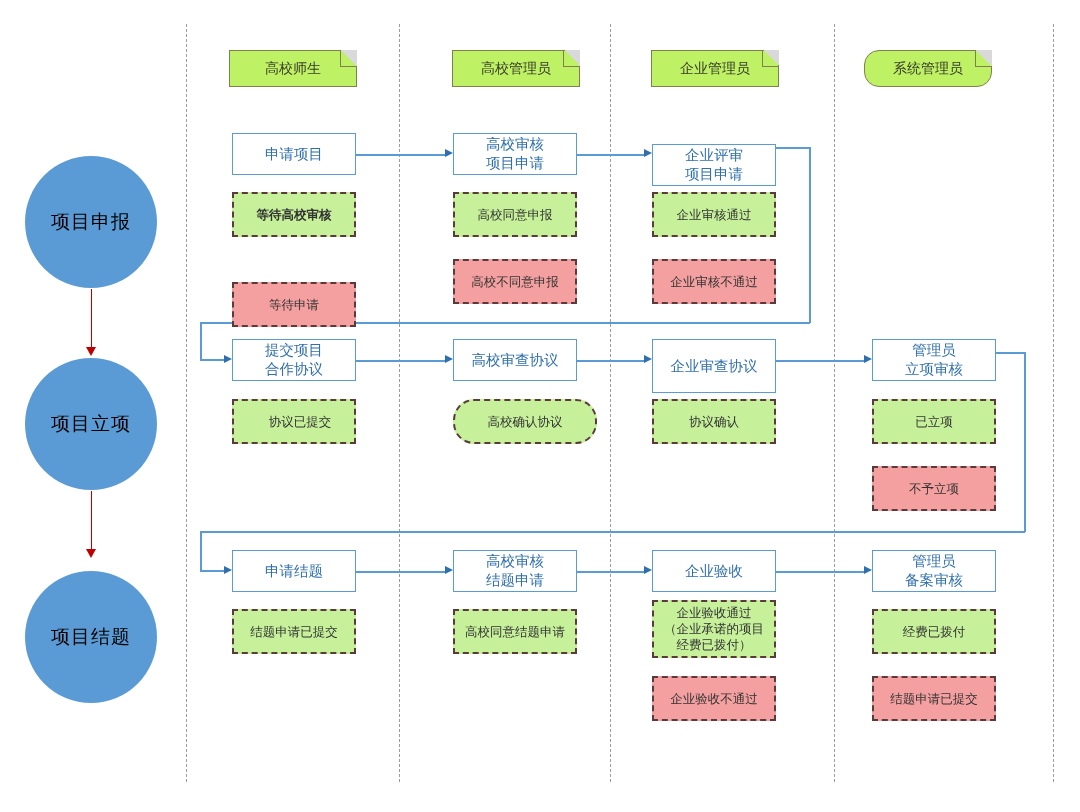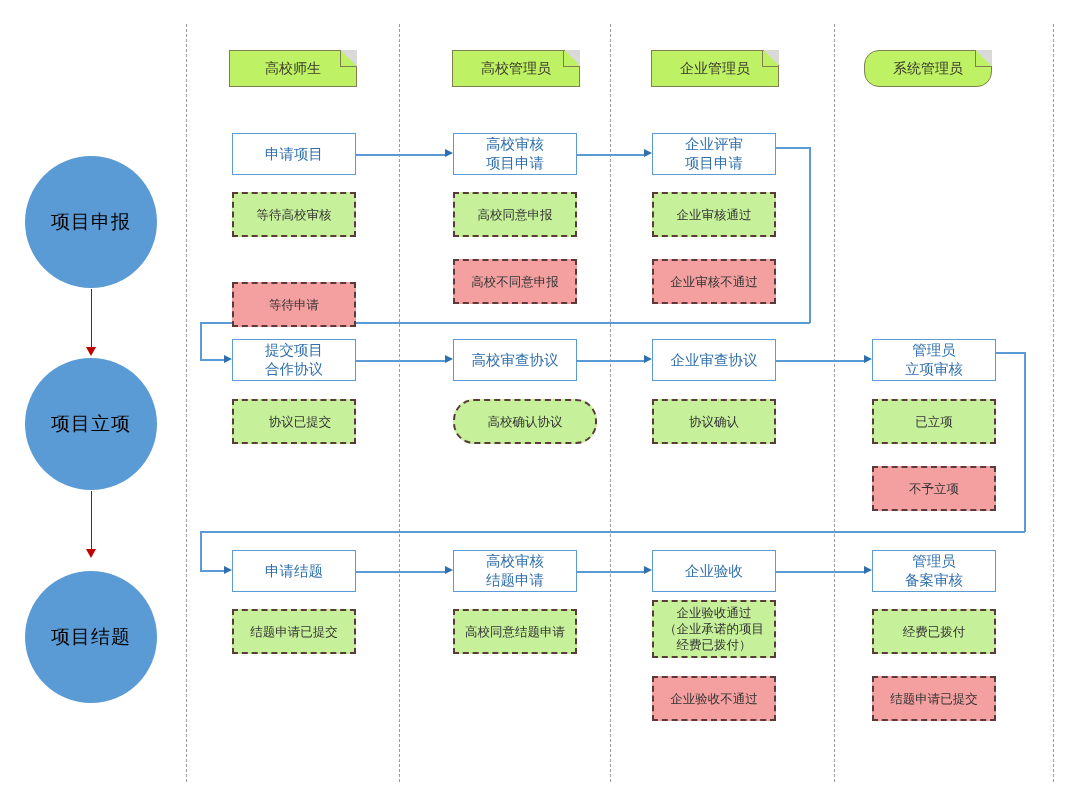--- a/index.html
+++ b/index.html
@@ -209,57 +209,57 @@
       </div>
       <div class="role-note" style="left: 864px; top: 50px; width: 128px; height: 37px; border-radius: 15px;">
         <span>系统管理员</span>
         <div class="fold"></div>
       </div>
     </div>
   <div id="nodes-layer">
       <div class="proc-box" style="left: 232px; top: 133px; width: 124px; height: 42px;">
         <span>申请项目</span>
       </div>
-      <div class="status-box ok" style="left: 232px; top: 192px; width: 124px; height: 45px;">
+      <div class="status-box ok" style="left: 232px; top: 192px; width: 124px; height: 45px; font-weight: bold;">
         <span>等待高校审核</span>
       </div>
       <div class="status-box bad" style="left: 232px; top: 259px; width: 124px; height: 45px; margin-top: 23px;">
         <span>等待申请</span>
       </div>
       <div class="proc-box" style="left: 453px; top: 133px; width: 124px; height: 42px;">
         <span>高校审核<br>项目申请</span>
       </div>
       <div class="status-box ok" style="left: 453px; top: 192px; width: 124px; height: 45px;">
         <span>高校同意申报</span>
       </div>
       <div class="status-box bad" style="left: 453px; top: 259px; width: 124px; height: 45px;">
         <span>高校不同意申报</span>
       </div>
-      <div class="proc-box" style="left: 652px; top: 133px; width: 124px; height: 42px;">
+      <div class="proc-box" style="left: 652px; top: 144px; width: 124px; height: 42px;">
         <span>企业评审<br>项目申请</span>
       </div>
       <div class="status-box ok" style="left: 652px; top: 192px; width: 124px; height: 45px;">
         <span>企业审核通过</span>
       </div>
       <div class="status-box bad" style="left: 652px; top: 259px; width: 124px; height: 45px;">
         <span>企业审核不通过</span>
       </div>
       <div class="proc-box" style="left: 232px; top: 339px; width: 124px; height: 42px;">
         <span>提交项目<br>合作协议</span>
       </div>
       <div class="status-box ok" style="left: 232px; top: 399px; width: 124px; height: 45px; padding-left: 12px;">
         <span>协议已提交</span>
       </div>
       <div class="proc-box" style="left: 453px; top: 339px; width: 124px; height: 42px;">
         <span>高校审查协议</span>
       </div>
       <div class="status-box ok" style="left: 453px; top: 399px; width: 144px; height: 45px; border-radius: 21px;">
         <span>高校确认协议</span>
       </div>
-      <div class="proc-box" style="left: 652px; top: 339px; width: 124px; height: 42px;">
+      <div class="proc-box" style="left: 652px; top: 339px; width: 124px; height: 54px;">
         <span>企业审查协议</span>
       </div>
       <div class="status-box ok" style="left: 652px; top: 399px; width: 124px; height: 45px;">
         <span>协议确认</span>
       </div>
       <div class="proc-box" style="left: 872px; top: 339px; width: 124px; height: 42px;">
         <span>管理员<br>立项审核</span>
       </div>
       <div class="status-box ok" style="left: 872px; top: 399px; width: 124px; height: 45px;">
         <span>已立项</span>

